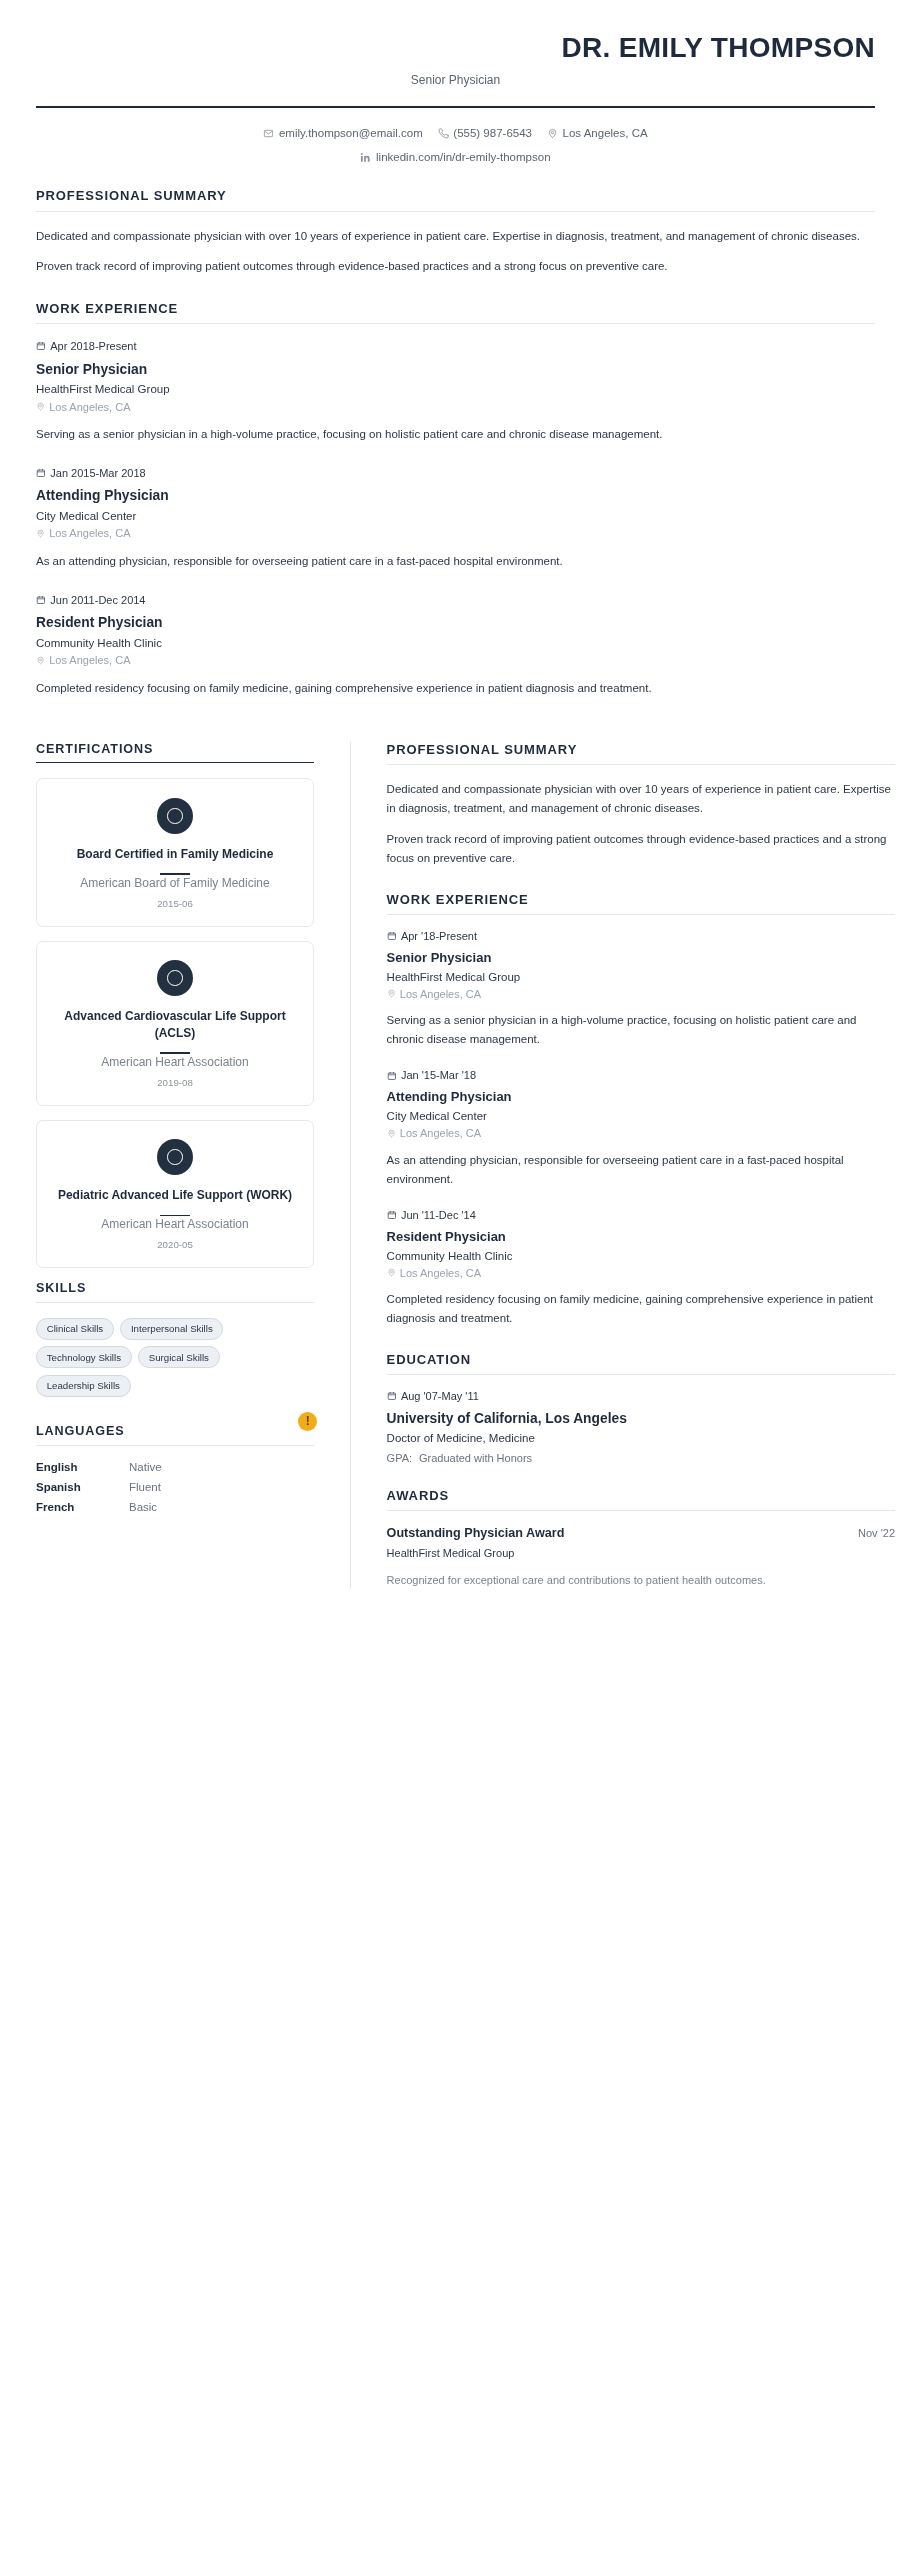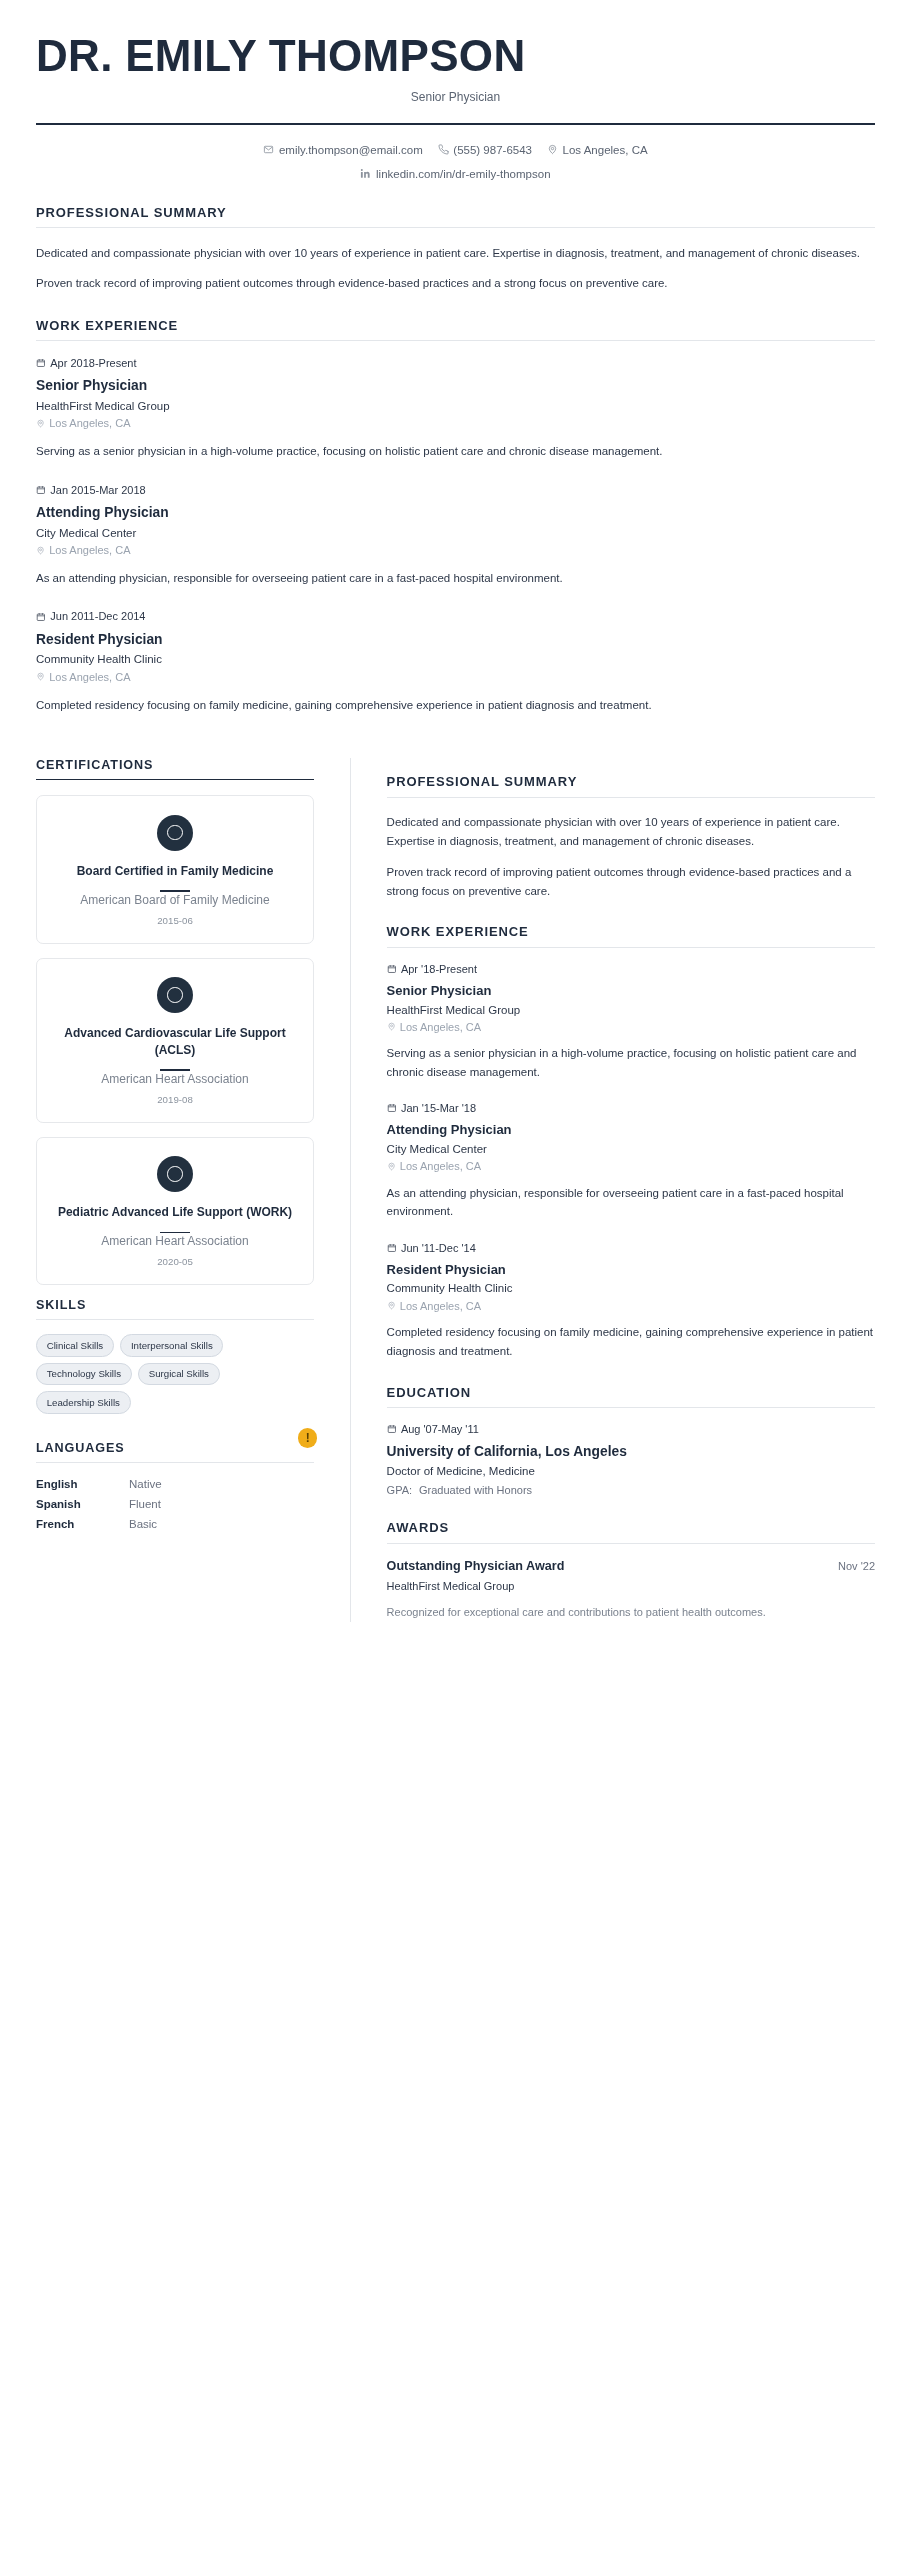--- a/index.html
+++ b/index.html
@@ -8,22 +8,22 @@
     background:#ffffff;
     font-family:"Liberation Sans", sans-serif;
     color:#1f2937;
   }
   body { width:911px; min-height:2576px; position:relative; }
 
   
   .sheet-top { padding:33px 36px 0 36px; }
 
   .name {
-    text-align:left;
-    font-size:44px;
+    text-align:right;
+    font-size:28px;
     font-weight:700;
     letter-spacing:0.3px;
     color:#1f2b3d;
     line-height:1.05;
   }
   .headline {
     text-align:center;
     font-size:12px;
     color:#5b6472;
     margin-top:11px;
@@ -50,21 +50,21 @@
   .ico svg { display:block; }
 
   
   .sec-h {
     font-size:13px;
     font-weight:700;
     letter-spacing:0.9px;
     color:#1f2b3d;
     text-transform:uppercase;
   }
-  .sec-h.under { border-bottom:0.6px solid #e3e6ea; padding-bottom:7.5px;margin-top:16px; }
+  .sec-h.under { border-bottom:0.6px solid #e3e6ea; padding-bottom:7.5px; }
 
   .body-p {
     font-size:11.5px;
     line-height:1.62;
     color:#2d3748;
   }
   .body-p + .body-p { margin-top:11.5px; }
 
   .sec-block { margin-top:25px; }
   .sec-block .sec-body { margin-top:15.5px; }
@@ -82,21 +82,21 @@
     display:flex; align-items:center; gap:4px;
     font-size:11px; color:#9aa3af; margin-top:5.7px;
   }
   .job-desc { font-size:11.5px; line-height:1.62; color:#2d3748; margin-top:12.6px; }
 
   
   .sheet-two {
     display:flex;
     align-items:flex-start;
     margin-top:44px;
-    padding:0 36px 34px 36px;
+    padding:0 16px 34px 36px;
   }
   .col-left {
     width:314px;
     flex:none;
     padding-right:36px;
   }
   .col-div {
     width:0.6px;
     align-self:stretch;
     background:#e3e6ea;

